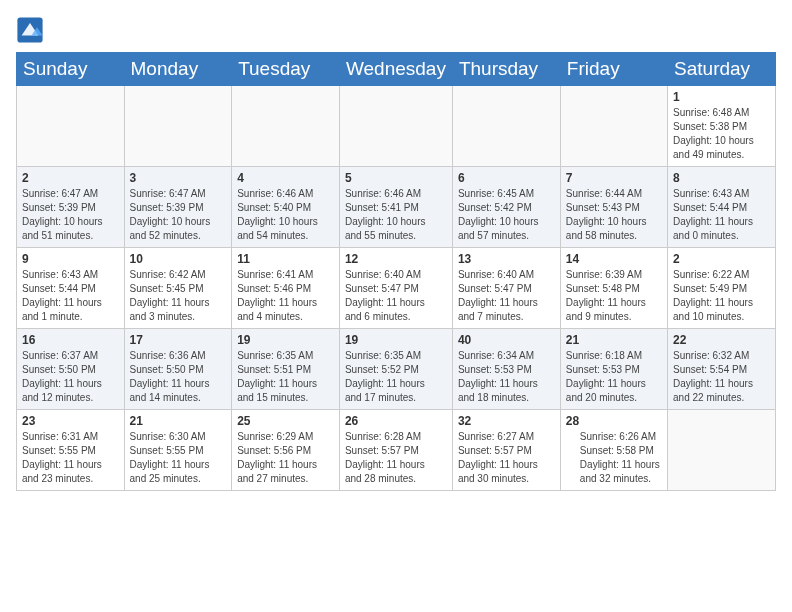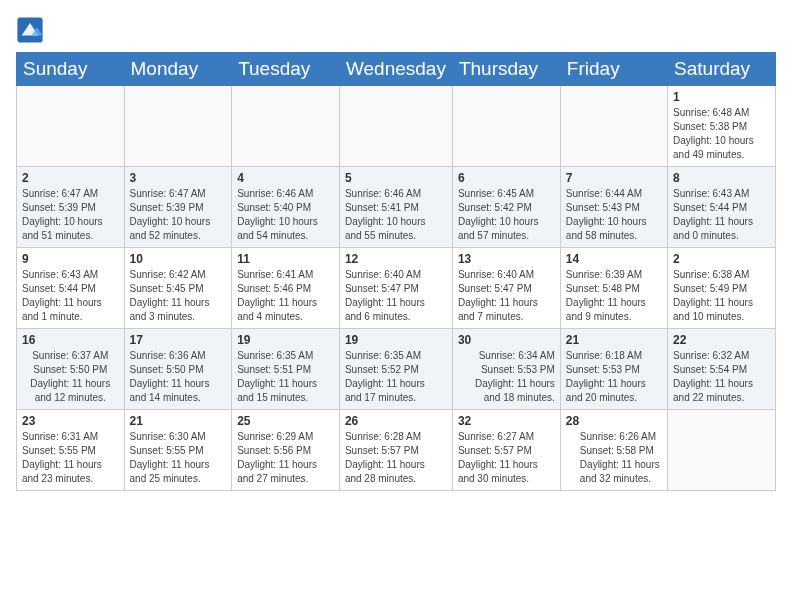--- a/index.html
+++ b/index.html
@@ -235,30 +235,30 @@
         </td>
         <td>
           <span class="day-num">14</span>
           <div class="day-info" style="white-space: pre-line;">Sunrise: 6:39 AM
 Sunset: 5:48 PM
 Daylight: 11 hours
 and 9 minutes.</div>
         </td>
         <td>
           <span class="day-num">2</span>
-          <div class="day-info" style="white-space: pre-line;">Sunrise: 6:38 AM
+          <div class="day-info" style="white-space: pre-line;">Sunrise: 6:22 AM
 Sunset: 5:49 PM
 Daylight: 11 hours
 and 10 minutes.</div>
         </td>
       </tr>
       <tr>
         <td>
           <span class="day-num">16</span>
-          <div class="day-info" style="white-space: pre-line; text-align: center;">Sunrise: 6:37 AM
+          <div class="day-info" style="white-space: pre-line;">Sunrise: 6:37 AM
 Sunset: 5:50 PM
 Daylight: 11 hours
 and 12 minutes.</div>
         </td>
         <td>
           <span class="day-num">17</span>
           <div class="day-info" style="white-space: pre-line;">Sunrise: 6:36 AM
 Sunset: 5:50 PM
 Daylight: 11 hours
 and 14 minutes.</div>
@@ -271,22 +271,22 @@
 and 15 minutes.</div>
         </td>
         <td>
           <span class="day-num">19</span>
           <div class="day-info" style="white-space: pre-line;">Sunrise: 6:35 AM
 Sunset: 5:52 PM
 Daylight: 11 hours
 and 17 minutes.</div>
         </td>
         <td>
-          <span class="day-num">30</span>
-          <div class="day-info" style="white-space: pre-line; text-align: right;">Sunrise: 6:34 AM
+          <span class="day-num">40</span>
+          <div class="day-info" style="white-space: pre-line;">Sunrise: 6:34 AM
 Sunset: 5:53 PM
 Daylight: 11 hours
 and 18 minutes.</div>
         </td>
         <td>
           <span class="day-num">21</span>
           <div class="day-info" style="white-space: pre-line;">Sunrise: 6:18 AM
 Sunset: 5:53 PM
 Daylight: 11 hours
 and 20 minutes.</div>

